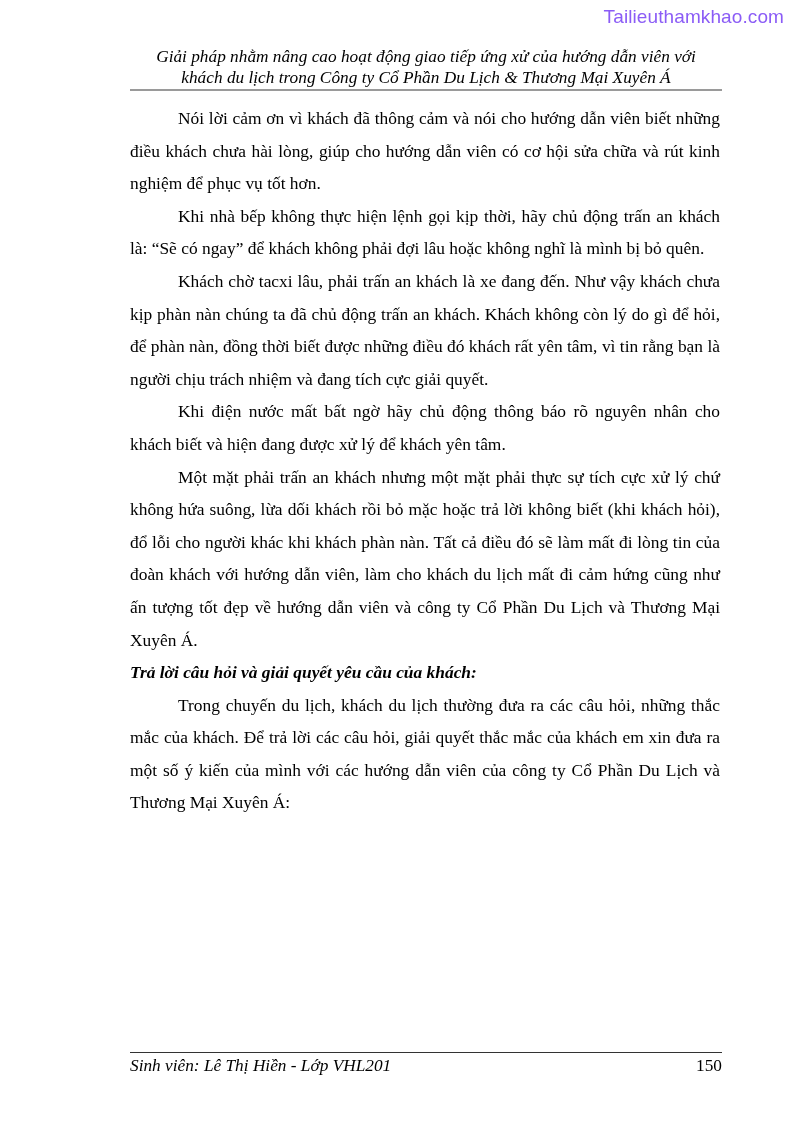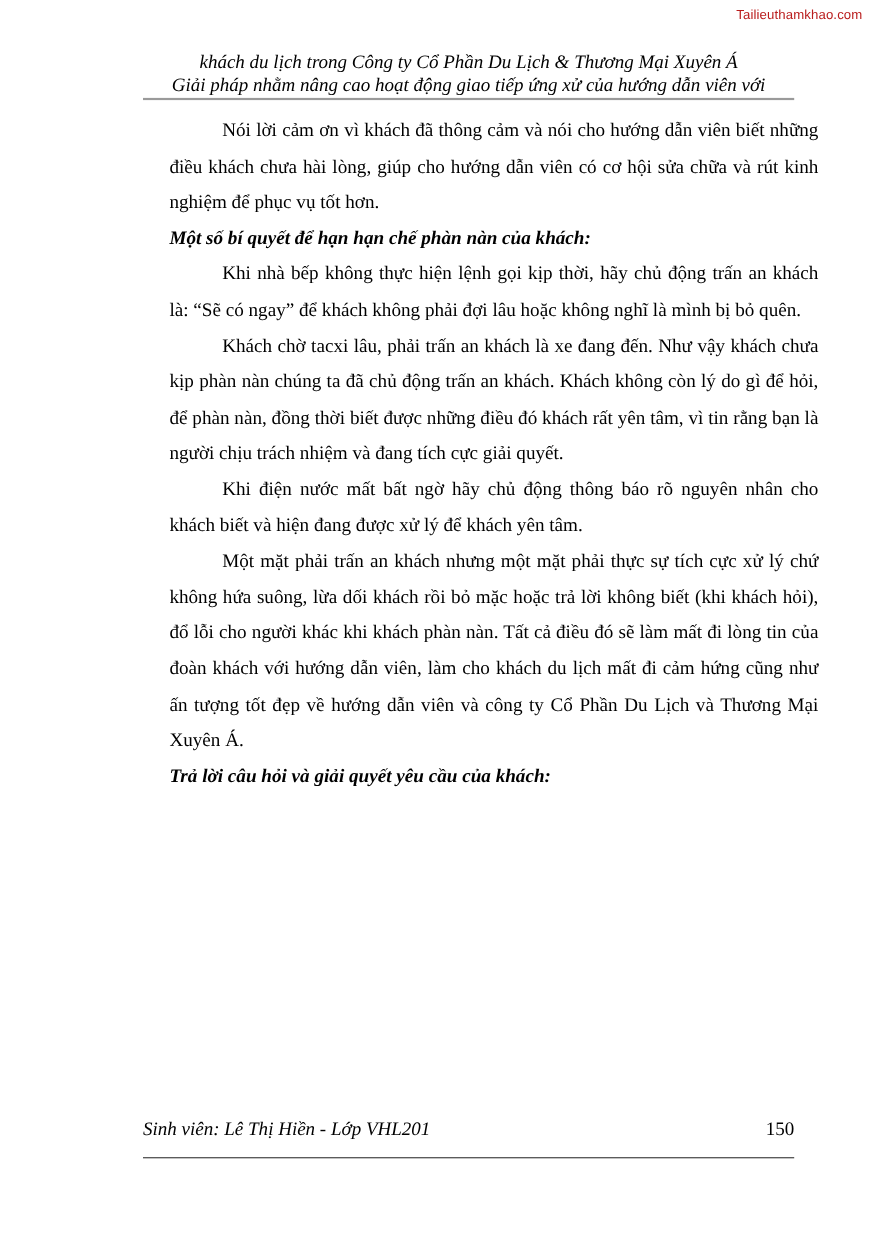--- a/index.html
+++ b/index.html
@@ -1,49 +1,49 @@
 <!DOCTYPE html>
 <html><head>
 <meta charset="utf-8">
 <style>
   html, body { margin: 0; padding: 0; background: #ffffff; }
   body { width: 794px; height: 1123px; position: relative; overflow: hidden;
          font-family: "Liberation Serif", "DejaVu Serif", serif; color: #000; }
   .watermark { position: absolute; top: 6px; right: 10px; font-family: "Liberation Sans", "DejaVu Sans", sans-serif;
-               font-size: 12px; color: #b91c1c; letter-spacing: 0.1px; }
+               font-size: 19px; color: #8b5cf6; letter-spacing: 0.1px; }
   .header { position: absolute; top: 46px; left: 130px; width: 592px; text-align: center;
             font-style: italic; font-size: 17.3px; line-height: 21px; }
   .header-rule { position: absolute; top: 89px; left: 130px; width: 592px; height: 2px; background: #9a9a9a; }
   .body { position: absolute; top: 102px; left: 130px; width: 590px; font-size: 17.4px; line-height: 32.6px;
-          text-align: justify; margin-left: 24px; }
+          text-align: justify; }
   .body p { margin: 0; text-indent: 48px; }
   .body h3 { margin: 0; font-size: 17.4px; font-weight: bold; font-style: italic; line-height: 32.6px; }
   .footer-rule { position: absolute; top: 1052px; left: 130px; width: 592px; height: 1px; background: #333; }
-  .footer { position: absolute; top: 1016px; left: 130px; width: 592px; font-size: 17.3px; line-height: 22px; }
+  .footer { position: absolute; top: 1055px; left: 130px; width: 592px; font-size: 17.3px; line-height: 22px; }
   .footer .author { font-style: italic; }
   .footer .pageno { position: absolute; right: 0; top: 0; }
 </style>
 </head>
 <body>
 
 <div class="watermark">Tailieuthamkhao.com</div>
 
 <div class="header">
+  <div>Giải pháp nhằm nâng cao hoạt động giao tiếp ứng xử của hướng dẫn viên với</div>
   <div>khách du lịch trong Công ty Cổ Phần Du Lịch &amp; Thương Mại Xuyên Á</div>
-  <div>Giải pháp nhằm nâng cao hoạt động giao tiếp ứng xử của hướng dẫn viên với</div>
 </div>
 <div class="header-rule"></div>
 
 <div class="body">
   <p>Nói lời cảm ơn vì khách đã thông cảm và nói cho hướng dẫn viên biết những điều khách chưa hài lòng, giúp cho hướng dẫn viên có cơ hội sửa chữa và rút kinh nghiệm để phục vụ tốt hơn.</p>
-  <h3>Một số bí quyết để hạn hạn chế phàn nàn của khách:</h3>
   <p>Khi nhà bếp không thực hiện lệnh gọi kịp thời, hãy chủ động trấn an khách là: “Sẽ có ngay” để khách không phải đợi lâu hoặc không nghĩ là mình bị bỏ quên.</p>
   <p>Khách chờ tacxi lâu, phải trấn an khách là xe đang đến. Như vậy khách chưa kịp phàn nàn chúng ta đã chủ động trấn an khách. Khách không còn lý do gì để hỏi, để phàn nàn, đồng thời biết được những điều đó khách rất yên tâm, vì tin rằng bạn là người chịu trách nhiệm và đang tích cực giải quyết.</p>
   <p>Khi điện nước mất bất ngờ hãy chủ động thông báo rõ nguyên nhân cho khách biết và hiện đang được xử lý để khách yên tâm.</p>
   <p>Một mặt phải trấn an khách nhưng một mặt phải thực sự tích cực xử lý chứ không hứa suông, lừa dối khách rồi bỏ mặc hoặc trả lời không biết (khi khách hỏi), đổ lỗi cho người khác khi khách phàn nàn. Tất cả điều đó sẽ làm mất đi lòng tin của đoàn khách với hướng dẫn viên, làm cho khách du lịch mất đi cảm hứng cũng như ấn tượng tốt đẹp về hướng dẫn viên và công ty Cổ Phần Du Lịch và Thương Mại Xuyên Á.</p>
   <h3>Trả lời câu hỏi và giải quyết yêu cầu của khách:</h3>
+  <p>Trong chuyến du lịch, khách du lịch thường đưa ra các câu hỏi, những thắc mắc của khách. Để trả lời các câu hỏi, giải quyết thắc mắc của khách em xin đưa ra một số ý kiến của mình với các hướng dẫn viên của công ty Cổ Phần Du Lịch và Thương Mại Xuyên Á:</p>
 </div>
 
 <div class="footer-rule"></div>
 <div class="footer">
   <span class="author">Sinh viên: Lê Thị Hiền - Lớp VHL201</span>
   <span class="pageno">150</span>
 </div>
 
 </body></html>

